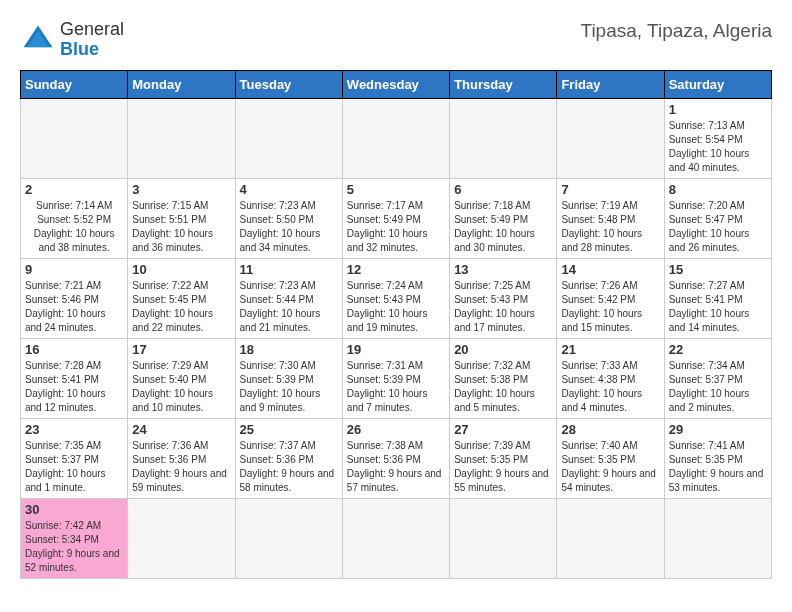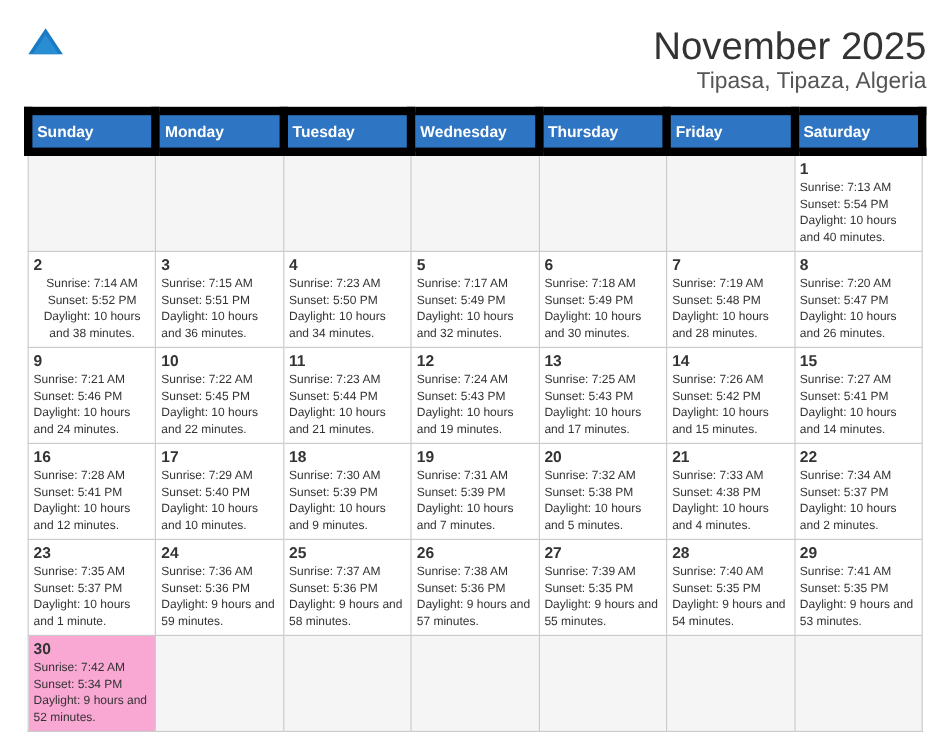--- a/index.html
+++ b/index.html
@@ -53,21 +53,21 @@
       border-collapse: collapse;
       border: 1px solid #ccc;
     }
     .calendar th {
       background-color: #2e75c3;
       color: #fff;
       font-size: 13px;
       font-weight: bold;
       padding: 6px 4px;
       text-align: left;
-      border: 7px solid #000000;
+      border: 1px solid #000000;
     }
     .calendar td {
       vertical-align: top;
       border: 1px solid #ccc;
       padding: 3px 4px;
       width: calc(100% / 7);
       font-size: 10.5px;
       color: #333;
       background: #fff;
       min-height: 70px;
@@ -95,23 +95,26 @@
   </style>
 </head>
 <body>
 
 <div class="header">
   <div class="logo">
     <svg class="logo-icon" viewBox="0 0 40 40">
       <polygon points="20,4 36,28 4,28" fill="#1a7bc4"></polygon>
       <polygon points="20,10 32,28 8,28" fill="#3399e0" opacity="0.6"></polygon>
     </svg>
+    <div class="logo-text">
+      <span class="general">General</span>
+      <span class="blue">Blue</span>
+    </div>
   </div>
   <div class="title-area">
-    <div class="month-title">November 2025</div>
     <div class="location">Tipasa, Tipaza, Algeria</div>
   </div>
 </div>
 
 <table class="calendar">
   <thead>
     <tr>
     <th>Sunday</th>
         <th>Monday</th>
         <th>Tuesday</th>

